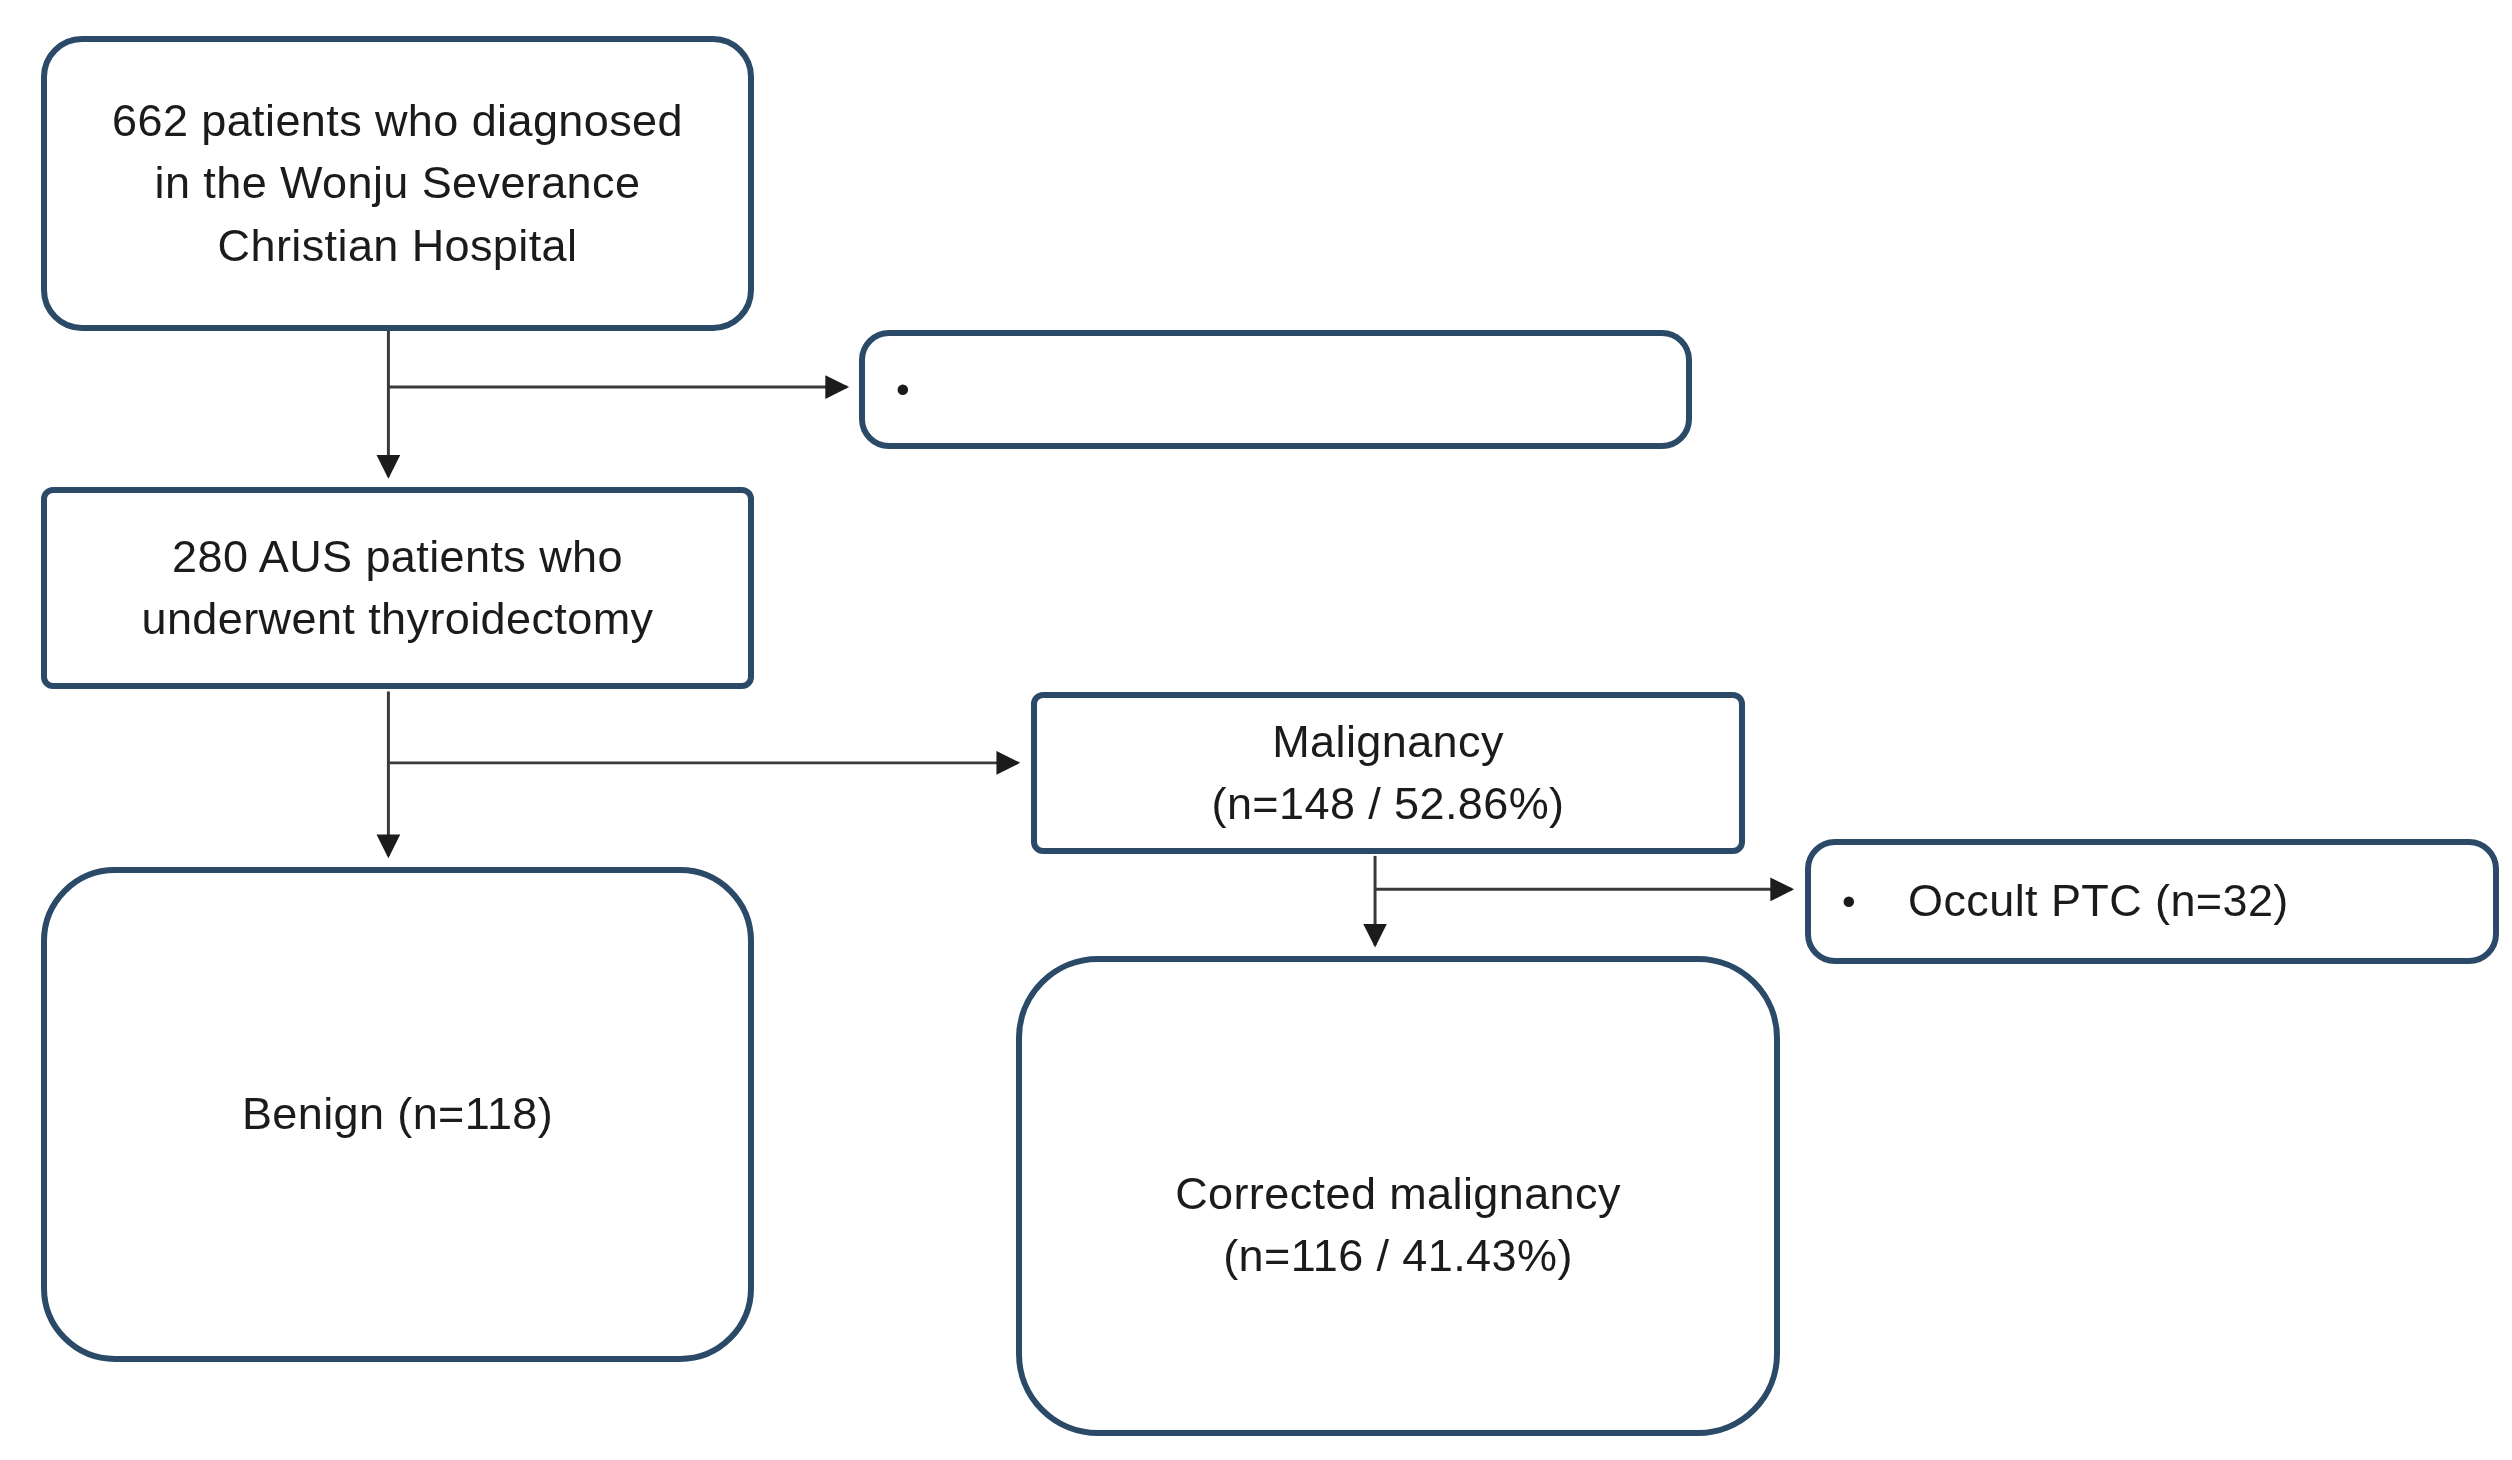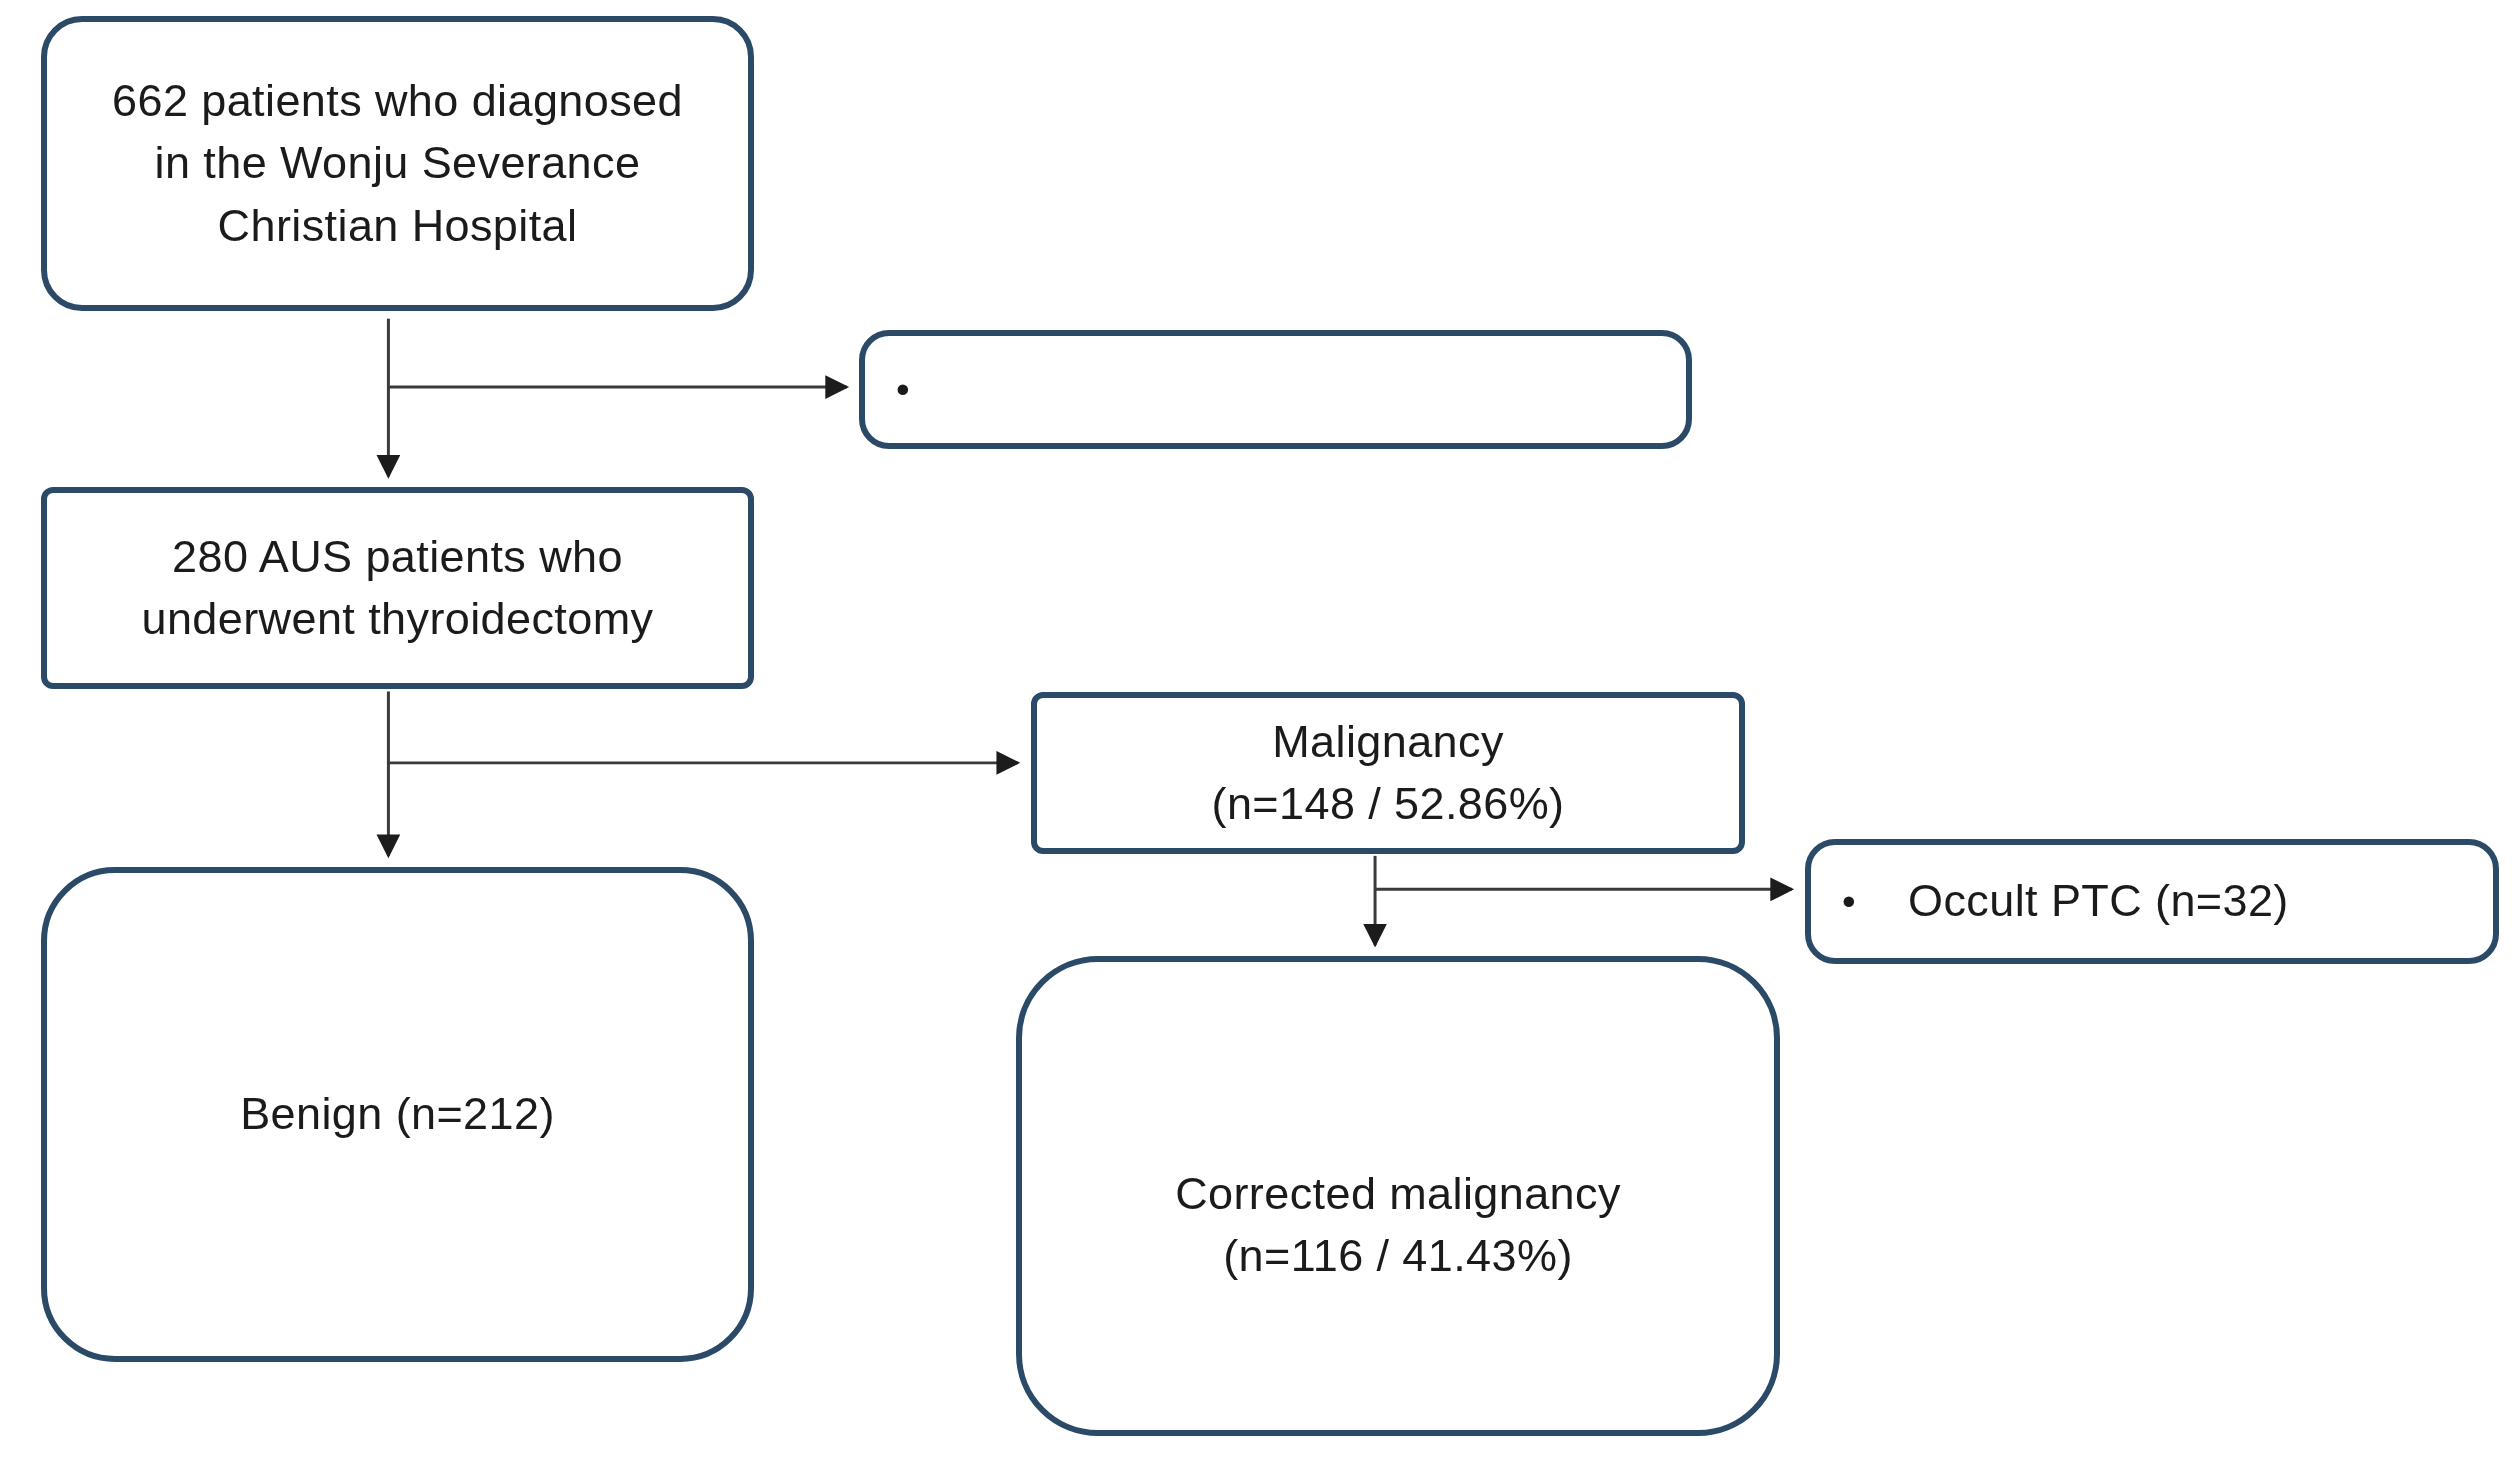--- a/index.html
+++ b/index.html
@@ -46,21 +46,21 @@
   }
   .bullet {
     font-size: 39px;
     line-height: 1;
     flex: 0 0 auto;
   }
   .bullet-label {
     flex: 0 0 auto;
   }
   
-  .b-diagnosed      { left: 41px;   top: 16px;   width: 713px;  height: 295px; border-radius: 41px;  }
+  .b-diagnosed      { left: 41px;   top: 36px;   width: 713px;  height: 295px; border-radius: 41px;  }
   .b-nonop          { left: 859px; top: 330px;  width: 833px; height: 119px; border-radius: 30px; padding-left: 31px; gap: 52px; }
   .b-thyroidectomy  { left: 41px;   top: 487px;  width: 713px;  height: 202px; border-radius: 12px;  }
   .b-malignancy     { left: 1031px; top: 692px;  width: 714px;  height: 162px; border-radius: 12px;  }
   .b-occult         { left: 1805px; top: 839px; width: 694px;  height: 125px; border-radius: 30px; padding-left: 31px; gap: 52px; }
   .b-benign         { left: 41px;   top: 867px; width: 713px;  height: 495px; border-radius: 74px; }
   .b-corrected      { left: 1016px; top: 956px; width: 764px;  height: 480px; border-radius: 82px; padding-top: 58px; }
 </style>
 </head>
 <body>
 
@@ -99,21 +99,21 @@
     <div>Malignancy</div>
     <div>(n=148 / 52.86%)</div>
   </div>
 
   <div class="box bullet-box b-occult">
     <span class="bullet">•</span>
     <span class="bullet-label">Occult PTC (n=32)</span>
   </div>
 
   <div class="box b-benign">
-    <div>Benign (n=212)</div>
+    <div>Benign (n=118)</div>
   </div>
 
   <div class="box b-corrected">
     <div>Corrected malignancy</div>
     <div>(n=116 / 41.43%)</div>
   </div>
 
 </div>
 
 

